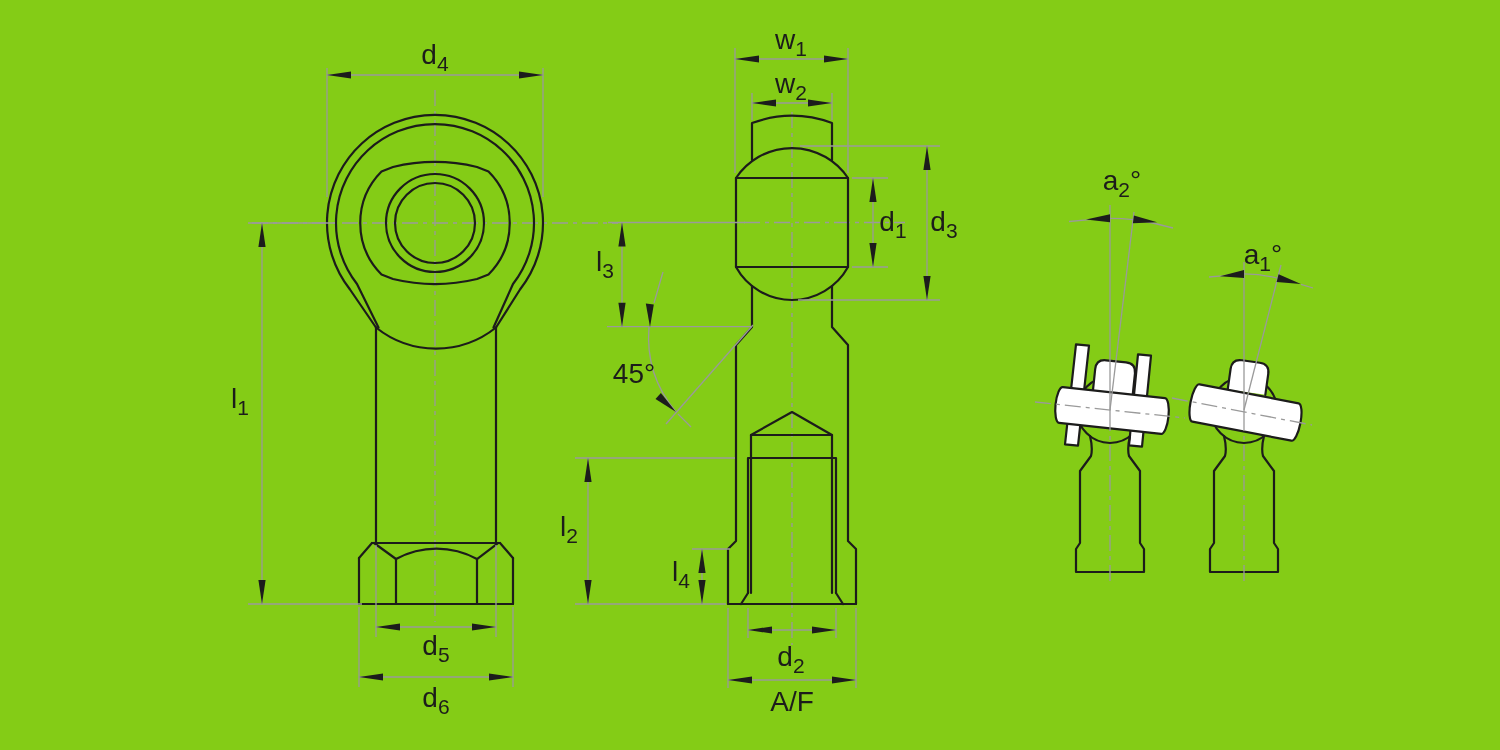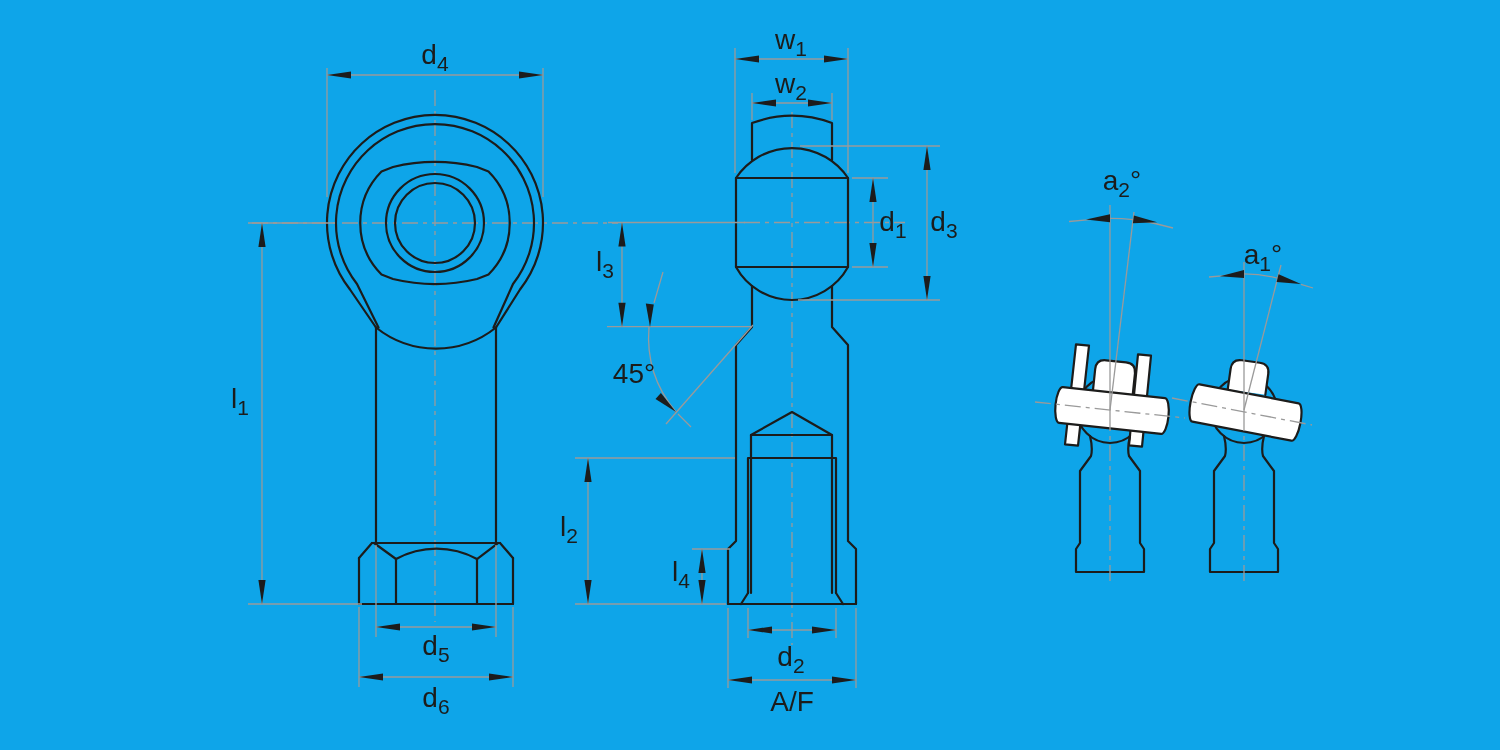--- a/index.html
+++ b/index.html
@@ -1,16 +1,16 @@
 <!DOCTYPE html>
 <html><head>
 <meta charset="utf-8">
 <style>
   html,body{margin:0;padding:0;background:#fff;}
-  .stage{width:1500px;height:750px;background:#0ea5e9;position:relative;font-family:"Liberation Sans",sans-serif;}
+  .stage{width:1500px;height:750px;background:#84cc16;position:relative;font-family:"Liberation Sans",sans-serif;}
   svg{display:block;}
   .o  {fill:none;stroke:#1c1c1b;stroke-width:2.2;stroke-linejoin:round;stroke-linecap:round;}
   .of {fill:#ffffff;stroke:#1c1c1b;stroke-width:2.2;stroke-linejoin:round;}
   .wf {fill:#ffffff;stroke:none;}
   .t  {fill:none;stroke:#9a9a9a;stroke-width:1.3;}
   .cl {fill:none;stroke:#9a9a9a;stroke-width:1.3;stroke-dasharray:16 5 4 5;}
   .dim{fill:none;stroke:#9a9a9a;stroke-width:1.3;marker-start:url(#arr);marker-end:url(#arr);}
   .arr{fill:#1c1c1c;stroke:none;}
   text.lbl{font-family:"Liberation Sans",sans-serif;font-size:28px;fill:#1c1c1b;}
   tspan.sub{font-size:21px;}

